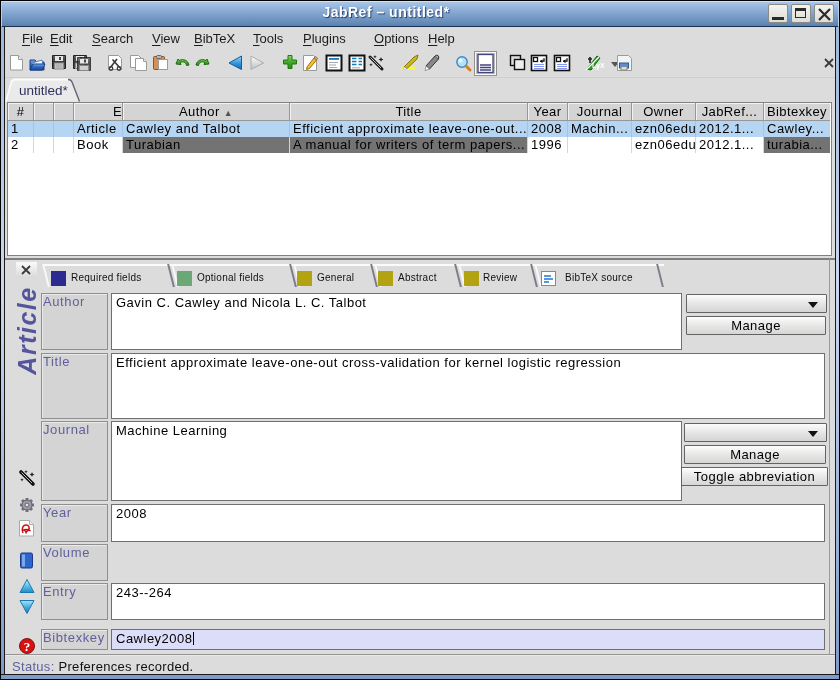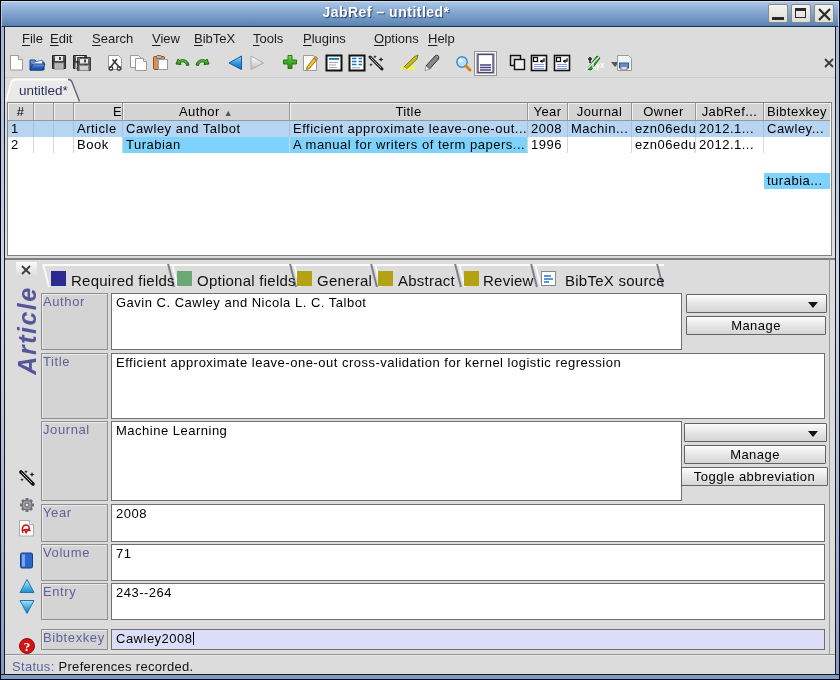--- a/index.html
+++ b/index.html
@@ -32,23 +32,23 @@
 #tablewrap{left:2px;top:75px;width:825px;height:154px;background:#fff;
   border:1px solid #818181;}
 
 #tablewrap{font-size:13px;color:#000;}
 .hc{position:absolute;top:0;height:18px;background:#d4d4d4;
   border-right:1px solid #979797;box-shadow:inset 1px 1px 0 #f2f2f2;
   border-bottom:1px solid #979797;text-align:center;line-height:17px;letter-spacing:.4px;}
 .r1c,.r2c{position:absolute;height:16px;line-height:16px;padding-left:3px;white-space:nowrap;overflow:hidden;letter-spacing:.5px;}
 .r1c{top:18px;background:#b5d5f2;border-right:1px solid #a3c4e2;}
 .r2c{top:34px;background:#fff;border-right:1px solid #d6d6d6;}
-.r2c.hl{background:#7dd3fc;}
-
-.etab{position:absolute;top:3px;height:24px;font-size:15px;color:#111;letter-spacing:.25px;}
+.r2c.hl{background:#737373;}
+
+.etab{position:absolute;top:3px;height:24px;font-size:10px;color:#111;letter-spacing:.25px;}
 .sq{position:absolute;top:11px;width:15px;height:15px;}
 .tsep{position:absolute;top:4px;width:1.5px;height:23px;background:#7d7d8a;transform:skewX(14deg);}
 .tsepw{position:absolute;top:4px;width:2px;height:23px;background:#f8f8f8;transform:skewX(14deg);}
 .lbl{position:absolute;left:36px;width:67px;background:#d4d4d4;border:1px solid #8f8f8f;
   box-shadow:inset 1px 1px 0 #eaeaea;color:#60619b;font-size:13px;padding:0 0 0 1px;line-height:15px;letter-spacing:.6px;}
 .fld{position:absolute;left:106px;background:#fff;border:1px solid #6f6f6f;
   font-size:13px;color:#000;padding:1px 0 0 4px;white-space:nowrap;letter-spacing:.5px;}
 .btn{position:absolute;background:linear-gradient(#fdfdfd,#e9e9e9 45%,#d6d6d4);
   border:1px solid #636363;border-radius:1px;font-size:13px;color:#000;
   text-align:center;letter-spacing:.45px;}
@@ -323,21 +323,21 @@
       <div class="r2c" style="left:0;width:26px;">2</div>
       <div class="r2c" style="left:26px;width:20px;"></div>
       <div class="r2c" style="left:46px;width:20px;"></div>
       <div class="r2c" style="left:66px;width:49px;">Book</div>
       <div class="r2c hl" style="left:115px;width:167px;">Turabian</div>
       <div class="r2c hl" style="left:282px;width:238px;">A manual for writers of term papers...</div>
       <div class="r2c" style="left:520px;width:40px;">1996</div>
       <div class="r2c" style="left:560px;width:64px;"></div>
       <div class="r2c" style="left:624px;width:64px;">ezn06edu</div>
       <div class="r2c" style="left:688px;width:68px;">2012.1...</div>
-      <div class="r2c hl" style="left:756px;width:66px;border-right:none;margin-top:36px;">turabia...</div>
+      <div class="r2c hl" style="left:756px;width:66px;border-right:none;">turabia...</div>
     </div>
     <div id="panel" class="abs">
 
       <div class="abs" style="left:11px;top:2px;width:21px;height:16px;background:linear-gradient(#fafafa,#d8d8d8);"></div>
       <svg class="abs" style="left:15px;top:4px;" width="12" height="12">
           <path d="M2 2 L10 10 M10 2 L2 10" stroke="#3a3a3a" stroke-width="1.8"></path>
         </svg>
 
       <div class="abs" style="left:39px;top:4px;width:620px;height:1.5px;background:#fbfbfb;"></div>
       <div class="tsepw" style="left:40px;"></div>
@@ -424,21 +424,20 @@
       <div class="lbl" style="top:161px;height:80px;">Journal</div>
       <div class="lbl" style="top:244px;height:38px;">Year</div>
       <div class="lbl" style="top:284px;height:37px;">Volume</div>
       <div class="lbl" style="top:323px;height:37px;">Entry</div>
       <div class="lbl" style="top:369px;height:21px;">Bibtexkey</div>
 
       <div class="fld" style="top:33px;height:57px;width:571px;">Gavin C. Cawley and Nicola L. C. Talbot</div>
       <div class="fld" style="top:93px;height:66px;width:714px;">Efficient approximate leave-one-out cross-validation for kernel logistic regression</div>
       <div class="fld" style="top:161px;height:80px;width:571px;">Machine Learning</div>
       <div class="fld" style="top:244px;height:38px;width:714px;">2008</div>
-      <div class="fld" style="top:284px;height:37px;width:714px;">71</div>
       <div class="fld" style="top:323px;height:37px;width:714px;">243--264</div>
       <div class="fld" style="top:369px;height:21px;width:714px;background:#dcddf8;">Cawley2008<span style="display:inline-block;width:1.5px;height:13px;background:#000;vertical-align:-2px;"></span></div>
 
       <div class="combo" style="left:681px;top:34px;width:141px;height:19px;"></div>
       <div class="btn" style="left:681px;top:56px;width:140px;height:19px;line-height:18px;">Manage</div>
       <div class="combo" style="left:679px;top:163px;width:143px;height:19px;"></div>
       <div class="btn" style="left:679px;top:185px;width:142px;height:19px;line-height:18px;">Manage</div>
       <div class="btn" style="left:676px;top:207px;width:147px;height:19px;line-height:18px;">Toggle abbreviation</div>
     </div>
     <div class="abs" style="left:824px;top:232px;width:1px;height:395px;background:#9b9b9b;"></div>

